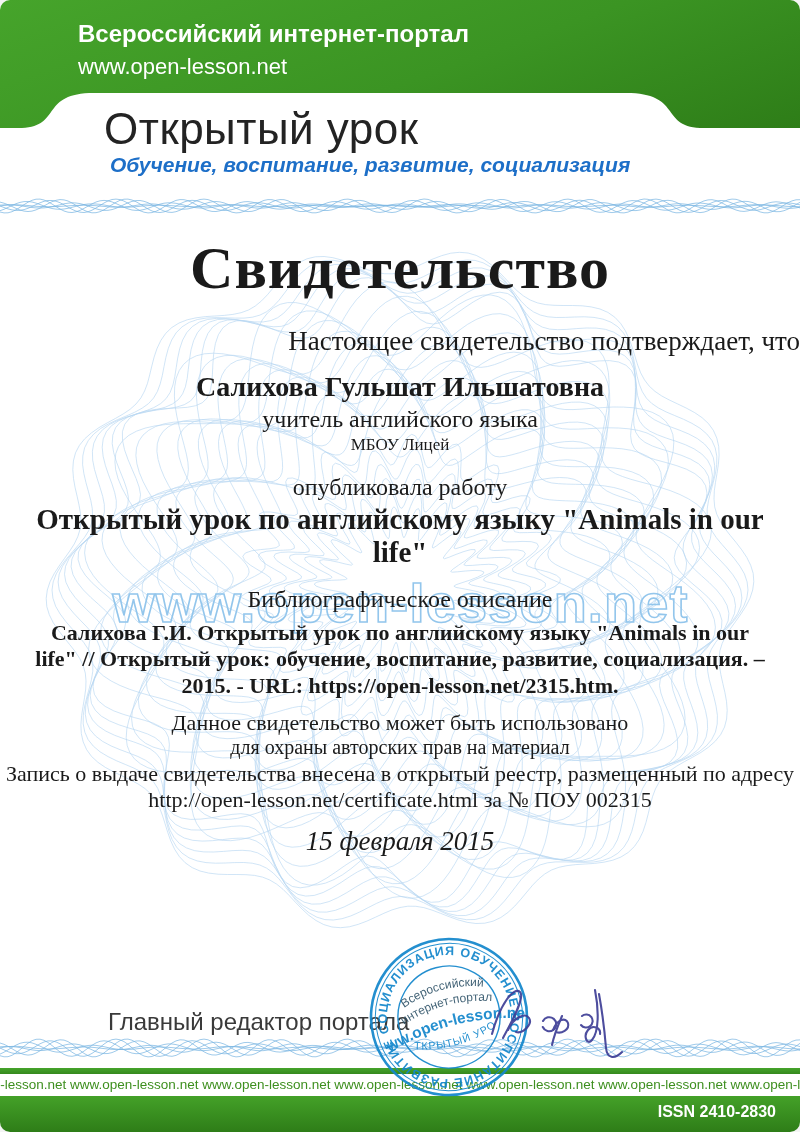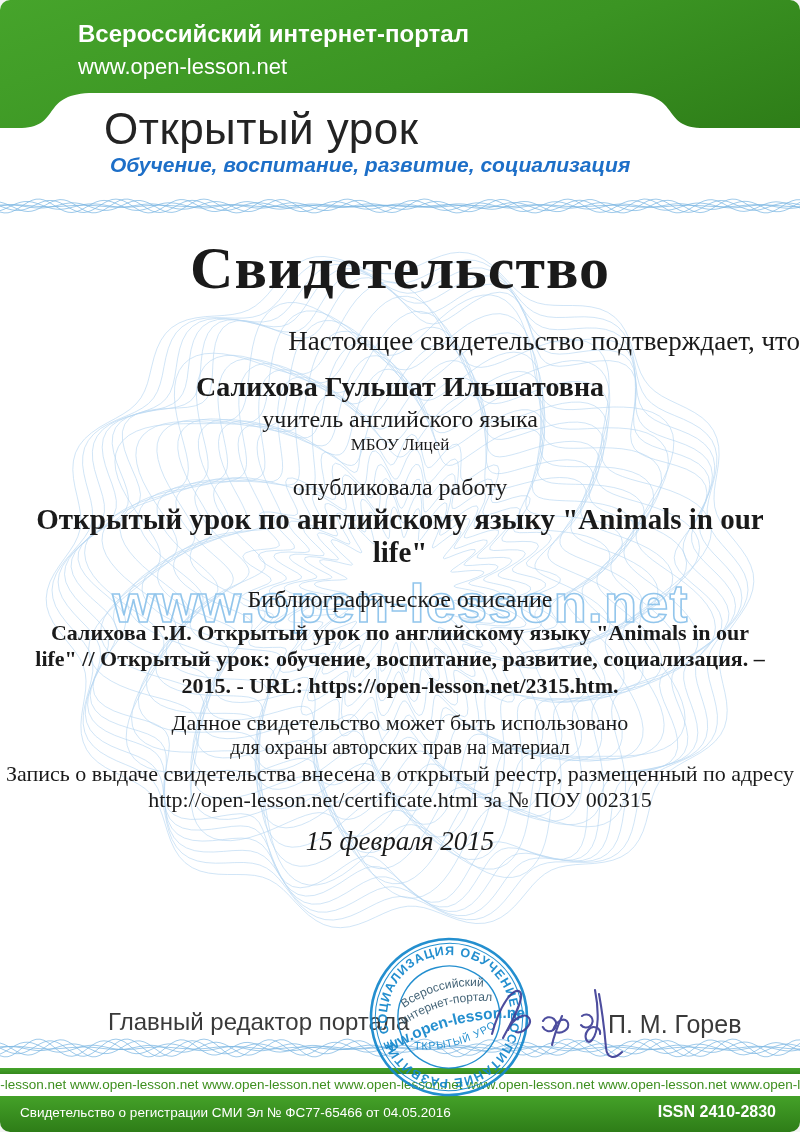--- a/index.html
+++ b/index.html
@@ -134,21 +134,20 @@
     <div class="abs cert-biblabel">Библиографическое описание</div>
     <div class="abs cert-bibtext">Салихова Г.И. Открытый урок по английскому языку "Animals in our life" // Открытый урок: обучение, воспитание, развитие, социализация. – 2015. - URL: https://open-lesson.net/2315.htm.</div>
     <div class="abs cert-use1">Данное свидетельство может быть использовано</div>
     <div class="abs cert-use2">для охраны авторских прав на материал</div>
     <div class="abs cert-reg1">Запись о выдаче свидетельства внесена в открытый реестр, размещенный по адресу</div>
     <div class="abs cert-reg2">http://open-lesson.net/certificate.html за № ПОУ 002315</div>
     <div class="abs cert-date">15 февраля 2015</div>
   </div>
 
   <div class="editor-label">Главный редактор портала</div>
-  <div class="editor-name">П. М. Горев</div>
 
   <svg class="stamp" viewBox="0 0 172 172">
     <defs>
       <path id="ringPath" d="M 24,86 A62,62 0 1 1 148,86 A62,62 0 1 1 24,86"></path>
       <path id="arc1" d="M 44,66 Q 86,50 128,66"></path>
       <path id="arc2" d="M 40,82 Q 86,66 132,82"></path>
       <path id="arc3" d="M 16,106 Q 86,84 156,106"></path>
       <path id="arc4" d="M 44,108 Q 86,122 128,108"></path>
     </defs>
     <g transform="rotate(-15 86 86)">
@@ -184,17 +183,16 @@
       <path d="M113,18 C117,38 117,60 110,68 C105,74 101,64 106,58 C111,52 119,56 118,62"></path>
       <path d="M117,22 C121,44 123,64 124,76 C125,86 132,88 140,80"></path>
     </g>
   </svg>
 
   <div class="footer-thin"></div>
   <div class="footer-urls">
     <span>www.open-lesson.net www.open-lesson.net www.open-lesson.net www.open-lesson.net www.open-lesson.net www.open-lesson.net www.open-lesson.net www.open-lesson.net www.open-lesson.net</span>
   </div>
   <div class="footer-main">
-    <div class="footer-reg">Свидетельство о регистрации СМИ Эл № ФС77-65466 от 04.05.2016</div>
     <div class="footer-issn">ISSN 2410-2830</div>
   </div>
 
 </div>
 
 </body></html>

